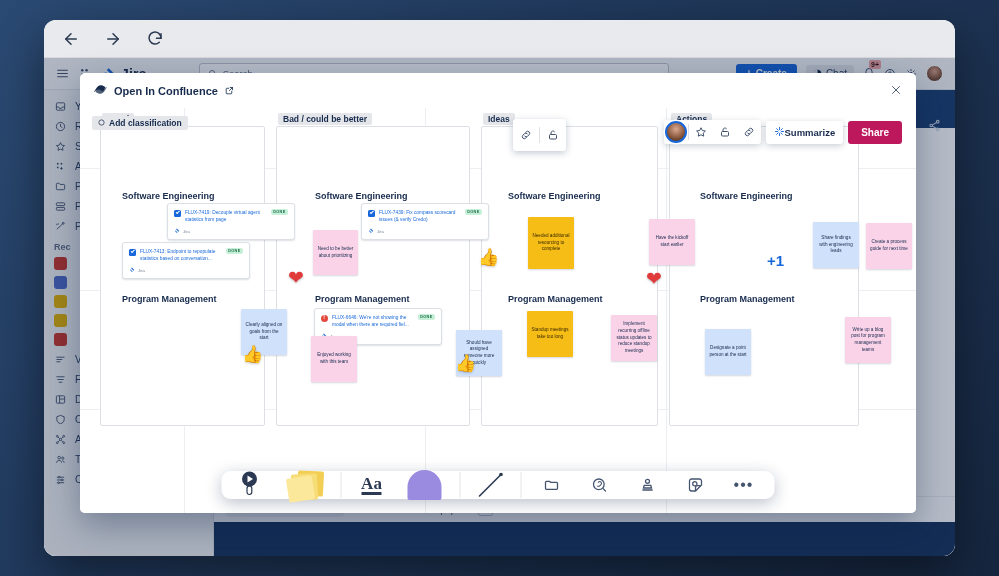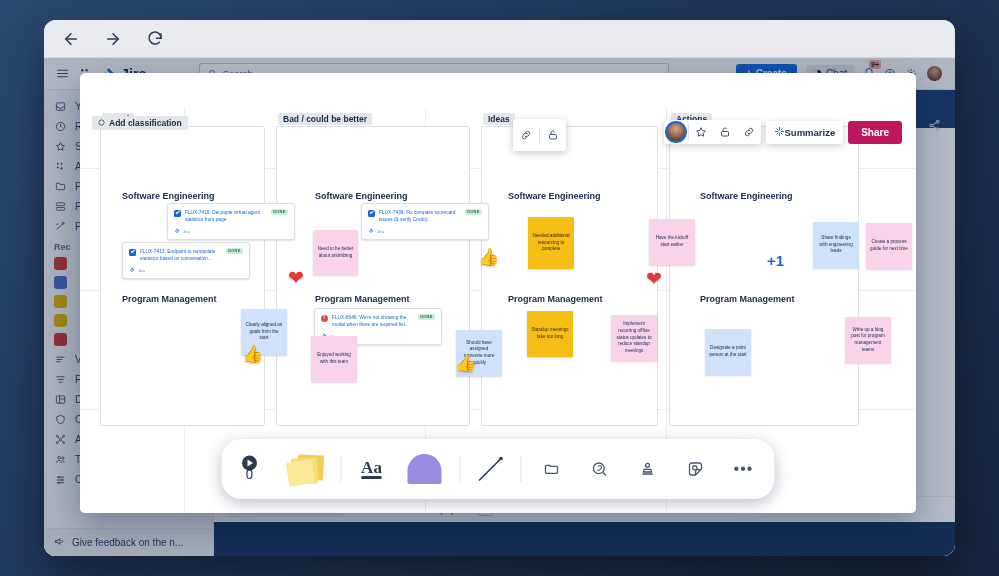--- a/index.html
+++ b/index.html
@@ -178,21 +178,21 @@
     background:radial-gradient(circle at 50% 34%, #dba98f 0%, #8c5b41 55%, #3a2317 100%);
     box-shadow:0 0 0 1.5px #fff; }
 
   #add-classification{ position:absolute; left:12px; top:8px; display:flex;
     align-items:center; gap:4px; font-size:8.5px; font-weight:700; color:#172b4d;
     background:#e4e6ea; border-radius:2px; padding:2px 6px; cursor:pointer; }
 
   
   #create-toolbar{
     position:absolute; left:50%; transform:translateX(-50%); bottom:14px;
-    height:60px; background:#fff; border-radius:20px;
+    height:28px; background:#fff; border-radius:9px;
     box-shadow:0 4px 16px rgba(9,30,66,.28); display:flex; align-items:center;
     padding:0 8px; gap:2px;
   }
   .tool{ width:46px; height:40px; display:flex; align-items:center; justify-content:center;
     cursor:pointer; position:relative; }
   .tool.wide{ width:56px; }
   .tsep{ width:1px;height:26px;background:#e3e5e9;margin:0 5px; }
   .sticky-icon{ position:relative; width:40px; height:30px; }
   .sticky-icon b{ position:absolute; display:block; border-radius:2px; }
   .aa{ font-size:17px; font-weight:700; color:#2b3a52; border-bottom:3px solid #2b3a52;
@@ -438,28 +438,20 @@
             <svg width="11" height="11" viewBox="0 0 24 24" stroke="currentColor" stroke-width="2" fill="none">
               <path d="M4 7h16M4 13h16M4 19h16"></path>
                 <circle cx="9" cy="7" r="2" fill="#f1f2f4"></circle>
               <circle cx="15" cy="13" r="2" fill="#f1f2f4"></circle>
                 <circle cx="8" cy="19" r="2" fill="#f1f2f4"></circle>
               </svg>
             </span>
           <span>Cu</span>
         </div>
 
-        <div id="side-footer">
-          <span class="si-ic">
-            <svg width="11" height="11" viewBox="0 0 24 24" fill="none" stroke="currentColor" stroke-width="2">
-              <path d="M3 10v4h4l6 4V6l-6 4z"></path>
-                <path d="M17 9a4 4 0 0 1 0 6"></path>
-              </svg></span>
-          <span>Give feedback on the n...</span>
-        </div>
       </div>
 
       <div id="jira-main">
         <div id="jira-hero"></div>
         <div id="hero-share">
           <svg width="13" height="13" viewBox="0 0 24 24" fill="none" stroke="currentColor" stroke-width="2">
             <circle cx="18" cy="5" r="2.4"></circle>
               <circle cx="6" cy="12" r="2.4"></circle>
               <circle cx="18" cy="19" r="2.4"></circle>
             <path d="M8.2 10.9l7.6-4.4M8.2 13.1l7.6 4.4"></path>
@@ -481,20 +473,41 @@
         <div id="labels-lbl">Labels</div>
         <div id="jira-bottom-dark"></div>
       </div>
     </div>
 
     <div id="scrim"></div>
   </div>
 
   <div id="modal">
 
+    <div id="modal-header">
+      <div id="open-confluence">
+        <span>
+          <svg width="13" height="11" viewBox="0 0 24 20" fill="#172b4d">
+            <path d="M1 15.2c2.8-4.6 6.1-6.3 9.6-4.6l4.9 2.4c.7.35 1.5.1 1.9-.55l3.4-5.6c.45-.75.1-1.6-.7-1.95l-4.4-2.1C11.4.8 7.4 2.6 4.3 7.6L1 12.8c-.4.65-.35 1.5.0 2.4z"></path>
+            <path d="M23 4.8c-2.8 4.6-6.1 6.3-9.6 4.6L8.5 7c-.7-.35-1.5-.1-1.9.55L3.2 13.15c-.45.75-.1 1.6.7 1.95l4.4 2.1c4.3 2 8.3.2 11.4-4.8l3.3-5.2c.4-.65.35-1.5 0-2.4z" opacity=".75"></path>
+          </svg></span>
+        <span>Open In Confluence</span>
+        <span>
+          <svg width="9" height="9" viewBox="0 0 24 24" fill="none" stroke="#172b4d" stroke-width="2.2" stroke-linecap="round">
+              <path d="M14 4h6v6"></path>
+              <path d="M20 4l-8.5 8.5"></path>
+            <path d="M18 14v5a1.8 1.8 0 0 1-1.8 1.8H5A1.8 1.8 0 0 1 3.2 19V7.8A1.8 1.8 0 0 1 5 6h5"></path>
+            </svg></span>
+      </div>
+      <div id="modal-close">
+        <svg width="12" height="12" viewBox="0 0 24 24" stroke="currentColor" stroke-width="2" stroke-linecap="round">
+            <path d="M5 5l14 14M19 5L5 19"></path>
+          </svg>
+      </div>
+    </div>
 
     <div id="board">
 
       <div class="grid-v" style="left:104px"></div>
       <div class="grid-v" style="left:345px"></div>
       <div class="grid-v" style="left:586px"></div>
       <div class="grid-h" style="top:60px"></div>
       <div class="grid-h" style="top:182px"></div>
       <div class="grid-h" style="top:301px"></div>
 

